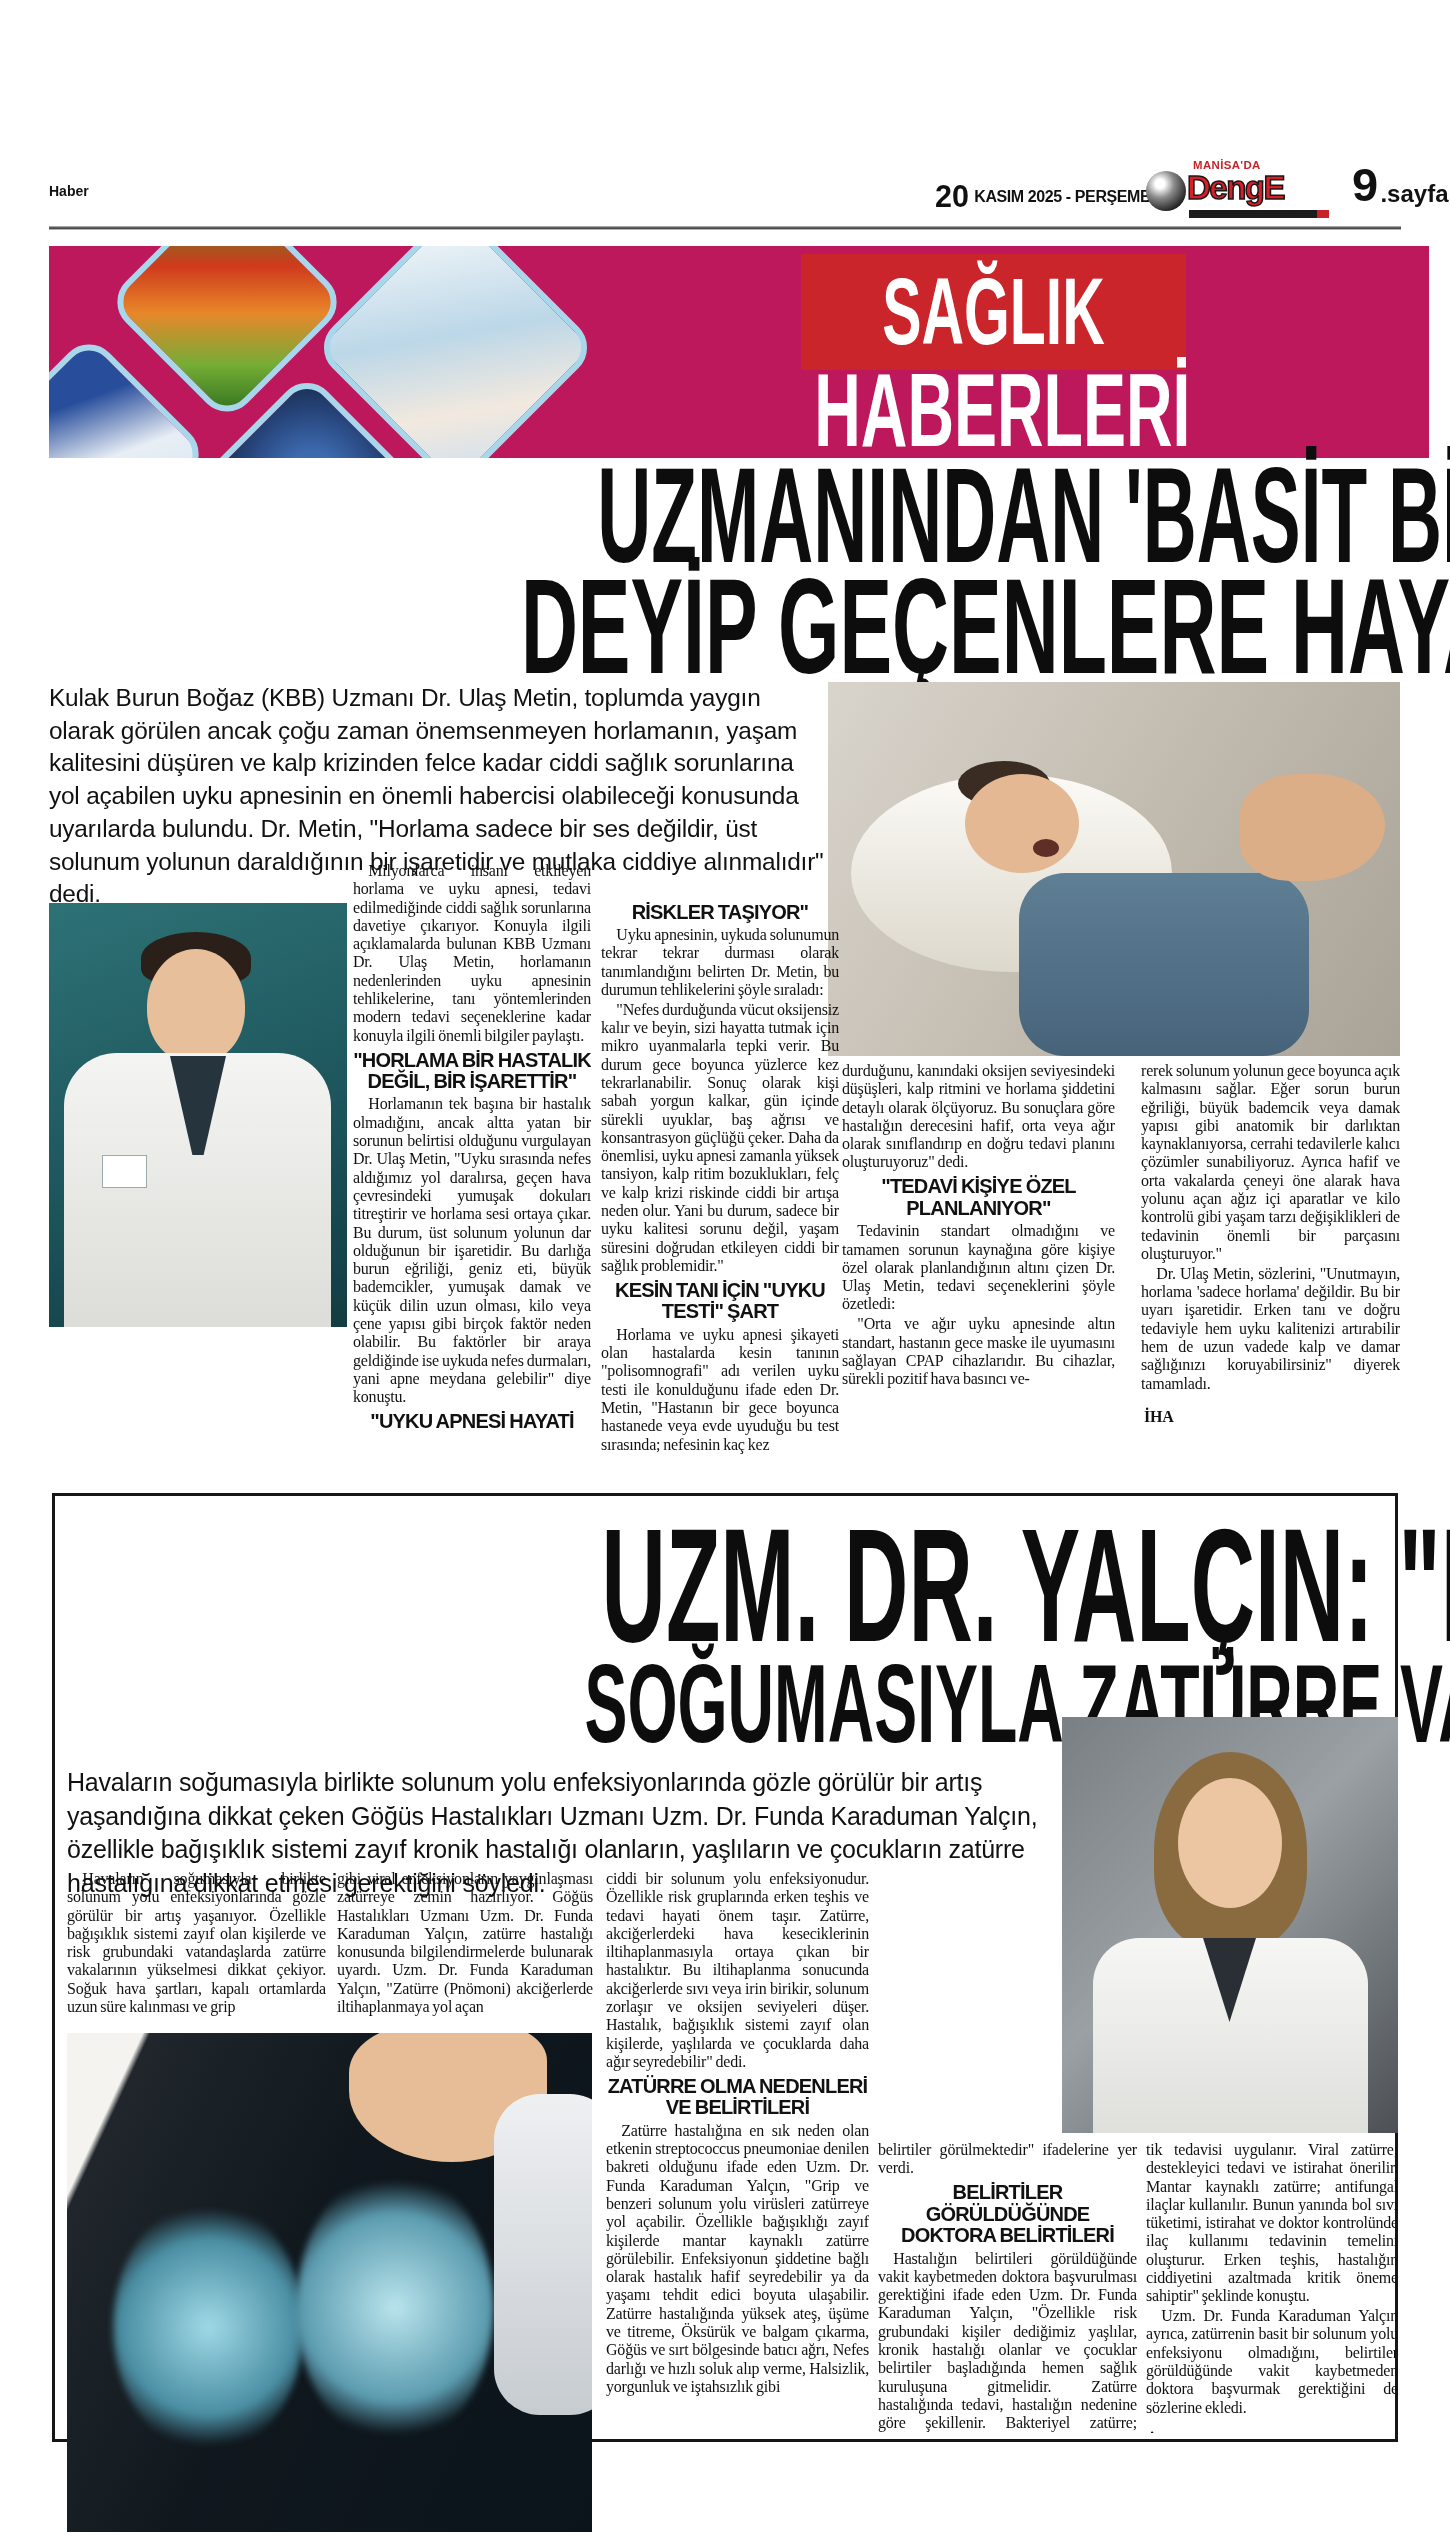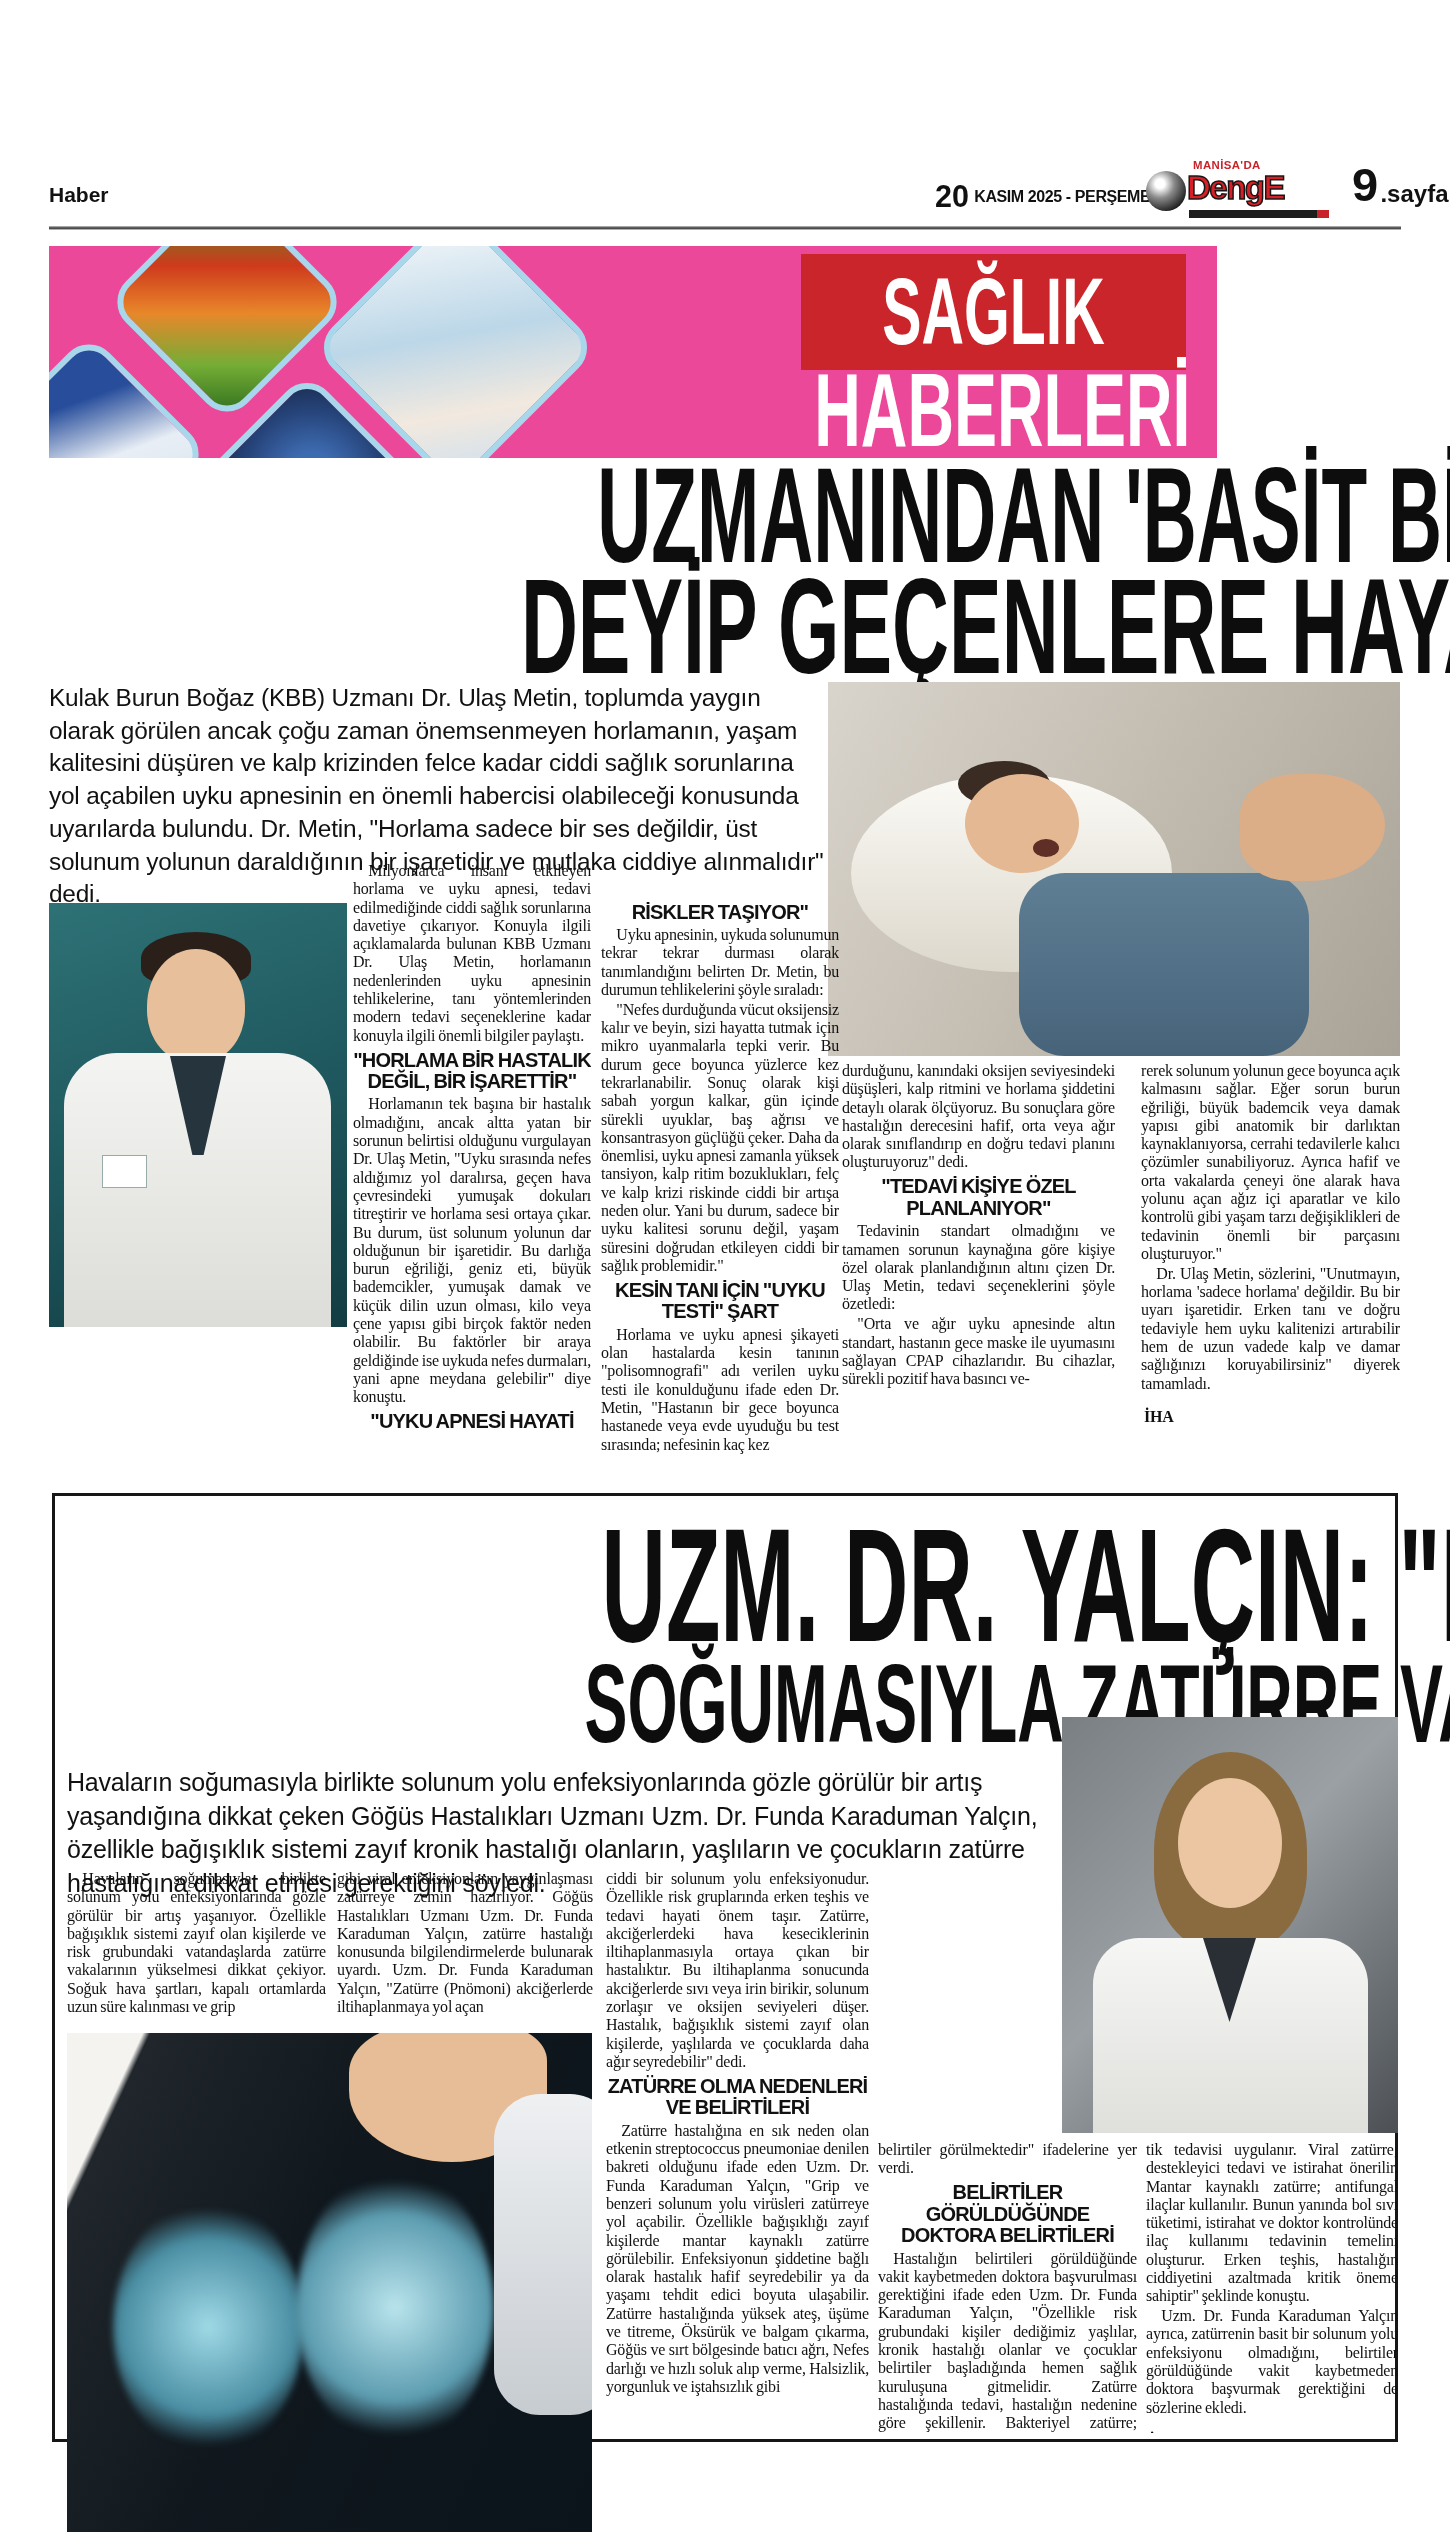--- a/index.html
+++ b/index.html
@@ -1,38 +1,38 @@
 <!DOCTYPE html>
 <html style="font-size:12.2px"><head>
 <meta charset="utf-8">
 <style>
   html,body{margin:0;padding:0;background:#e8e8e8;}
   .page{position:relative;width:1450px;height:2538px;background:#ffffff;overflow:hidden;
         font-family:"Liberation Serif",serif;color:#111;}
   .abs{position:absolute;}
 
   
-  .section-label{left:49px;top:183px;font-family:"Liberation Sans",sans-serif;font-weight:700;font-size:21px;}
+  .section-label{left:49px;top:183px;font-family:"Liberation Sans",sans-serif;font-weight:700;font-size:14px;}
   .dateline{left:935px;top:182px;display:flex;align-items:center;gap:5.3px;font-family:"Liberation Sans",sans-serif;font-weight:800;}
   .dateline .day{font-size:30.5px;line-height:29px;}
   .dateline .rest{font-size:16px;line-height:23px;letter-spacing:-0.4px;}
   .logo{left:1143px;top:160px;width:179px;height:63px;}
   .logo-top{position:absolute;left:50px;top:-1.5px;font-family:"Liberation Sans",sans-serif;font-weight:800;font-size:11.4px;color:#c9232a;letter-spacing:0.4px;}
   .logo-globe{position:absolute;left:3.1px;top:10.7px;width:40px;height:40px;border-radius:50%;
       background:radial-gradient(circle at 35% 32%,#ffffff 12%,#8a8a8a 38%,#1b1b1b 78%);}
   .logo-name{position:absolute;left:44px;top:6.1px;font-family:"Liberation Sans",sans-serif;font-weight:900;font-size:33px;line-height:43px;color:#d61f26;-webkit-text-stroke:1.5px #161616;letter-spacing:-1.5px;}
   .logo-bar{position:absolute;left:46px;top:50px;width:128px;height:7.6px;background:#1d1d1d;}
   .logo-bar-red{position:absolute;left:174px;top:50px;width:12.2px;height:7.6px;background:#c9232a;}
   .pagenum{left:1352px;top:163px;display:flex;align-items:flex-end;gap:2.3px;font-family:"Liberation Sans",sans-serif;}
   .pagenum .num{font-weight:800;font-size:47px;line-height:44px;}
   .pagenum .suffix{font-weight:800;font-size:24px;line-height:27.5px;}
   .header-rule{left:49px;top:226px;width:1352px;height:3.8px;background:linear-gradient(to bottom,#c9c9c9,#2d2d2d 55%,#e2e2e2);}
 
   
-  .banner{left:49px;top:246px;width:1168px;height:212px;background:#ec4899;overflow:hidden;}
+  .banner{left:49px;top:246px;width:1380px;height:212px;background:#be185d;overflow:hidden;}
   .diamond{position:absolute;border:6.9px solid #a8d6ea;border-radius:29px;transform:rotate(45deg);}
   .d-fruits{left:92px;top:-30.5px;width:160px;height:160px;
      background:linear-gradient(135deg,#4f8f28 8%,#cf3a1c 34%,#e8872a 55%,#74ad35 78%,#2f6e1e);}
   .d-vacc{left:305px;top:0px;width:191px;height:191px;
      background:linear-gradient(125deg,#e9f1f6 10%,#bcd7e8 45%,#f2e9df 75%,#cfe0ee);}
   .d-syringe{left:-46px;top:122px;width:160px;height:160px;
      background:linear-gradient(115deg,#274d9b 25%,#e8eef5 55%,#cfe0ee);}
   .d-globe{left:164px;top:164px;width:176px;height:176px;
      background:radial-gradient(circle at 42% 38%,#3d6bb0 18%,#27457c 45%,#101c34 80%);}
   .banner-redbox{position:absolute;left:752px;top:7.6px;width:385px;height:116px;background:#c9252b;

